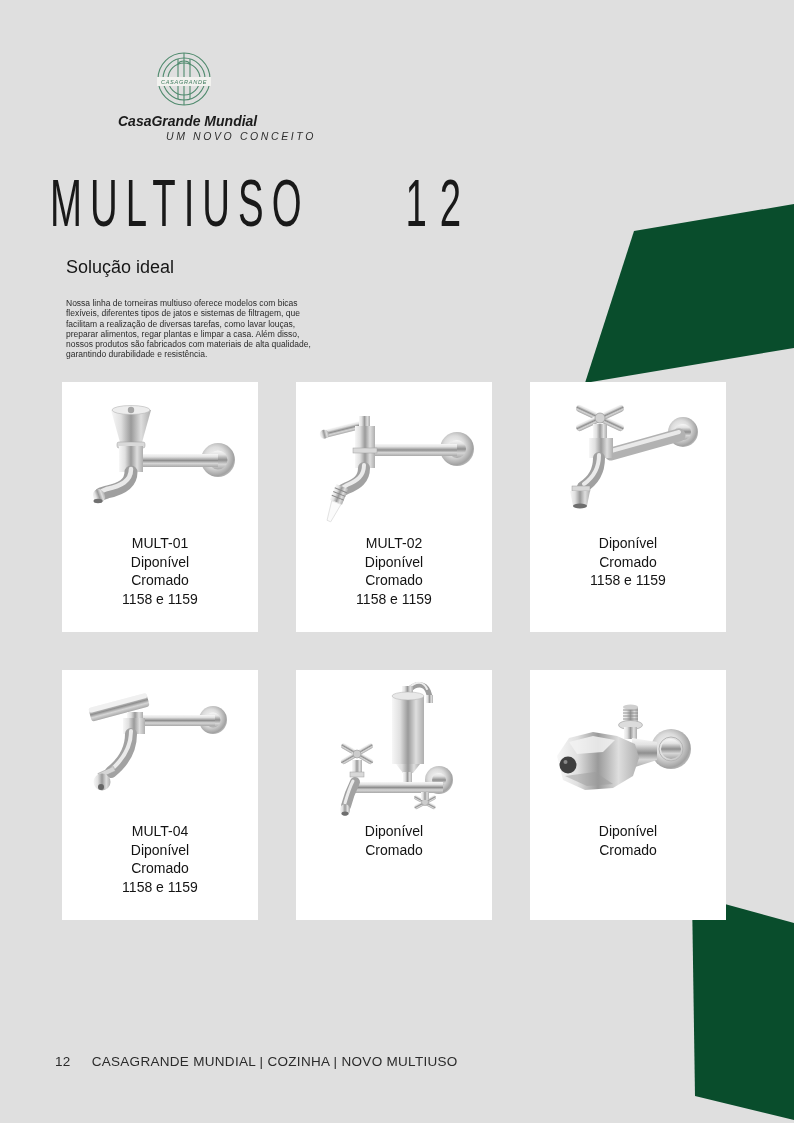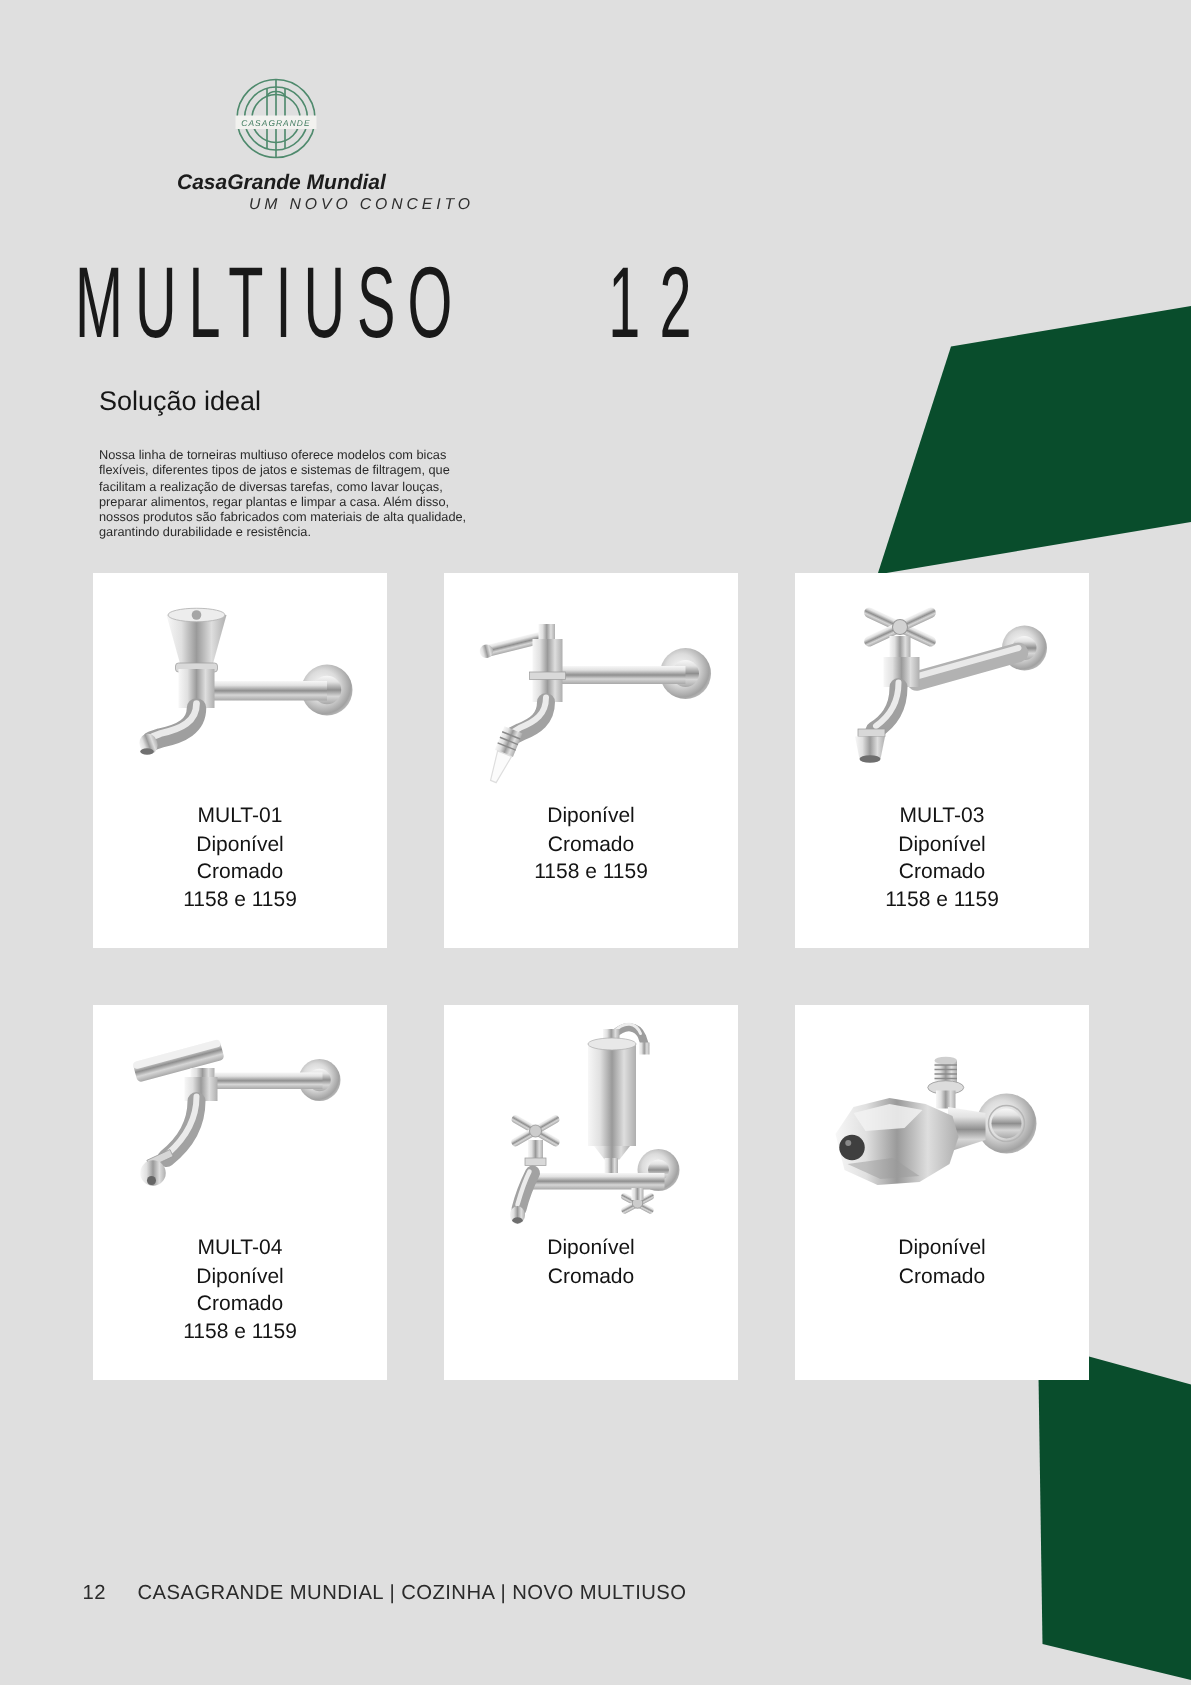--- a/index.html
+++ b/index.html
@@ -130,20 +130,21 @@
         <rect x="44" y="56" width="24" height="5" fill="#d9d9d9" stroke="#9e9e9e" stroke-width="0.5"></rect>
         <path d="M55 76 C55 87 48 92 38 96 L32 99" fill="none" stroke="#a2a2a2" stroke-width="12" stroke-linecap="round"></path>
         <path d="M55 73 C55 84 48 89 38 93 L33 96" fill="none" stroke="#ebebeb" stroke-width="4" stroke-linecap="round"></path>
         <g transform="rotate(22 30 104)">
           <rect x="23" y="94" width="13" height="17" fill="url(#gh)"></rect>
           <path d="M23 98 H36 M23 102 H36 M23 106 H36" stroke="#8a8a8a" stroke-width="1"></path>
           <polygon points="25,111 35,111 32,131 28,131" fill="#fbfbfb" stroke="#dedede" stroke-width="0.8"></polygon>
         </g>
       </svg>
       <div class="ptext">
+        <div>MULT-02</div>
         <div>Diponível</div>
         <div>Cromado</div>
         <div>1158 e 1159</div>
       </div>
     </div>
 
     <div class="card">
       <svg class="img" viewBox="0 0 170 140">
         <circle cx="140" cy="40" r="15" fill="url(#gf)"></circle>
         <circle cx="140" cy="40" r="8" fill="url(#gv)"></circle>
@@ -154,21 +155,20 @@
         <circle cx="57" cy="26" r="5" fill="#d2d2d2" stroke="#9a9a9a" stroke-width="0.7"></circle>
         <rect x="50" y="32" width="14" height="16" fill="url(#gh)"></rect>
         <rect x="46" y="46" width="24" height="20" fill="url(#gh)"></rect>
         <path d="M56 66 C56 82 48 90 40 95" fill="none" stroke="#a0a0a0" stroke-width="12" stroke-linecap="round"></path>
         <path d="M56 63 C56 79 48 87 41 92" fill="none" stroke="#ebebeb" stroke-width="4" stroke-linecap="round"></path>
         <rect x="29" y="94" width="18" height="5" fill="#d8d8d8" stroke="#9a9a9a" stroke-width="0.5"></rect>
         <polygon points="27,99 47,99 44,114 30,114" fill="url(#gh)"></polygon>
         <ellipse cx="37" cy="114" rx="7" ry="2.5" fill="#6e6e6e"></ellipse>
       </svg>
       <div class="ptext">
-        <div>MULT-03</div>
         <div>Diponível</div>
         <div>Cromado</div>
         <div>1158 e 1159</div>
       </div>
     </div>
 
     <div class="card">
       <svg class="img" viewBox="0 0 170 140">
         <circle cx="138" cy="40" r="14" fill="url(#gf)"></circle>
         <circle cx="138" cy="40" r="7.5" fill="url(#gv)"></circle>

